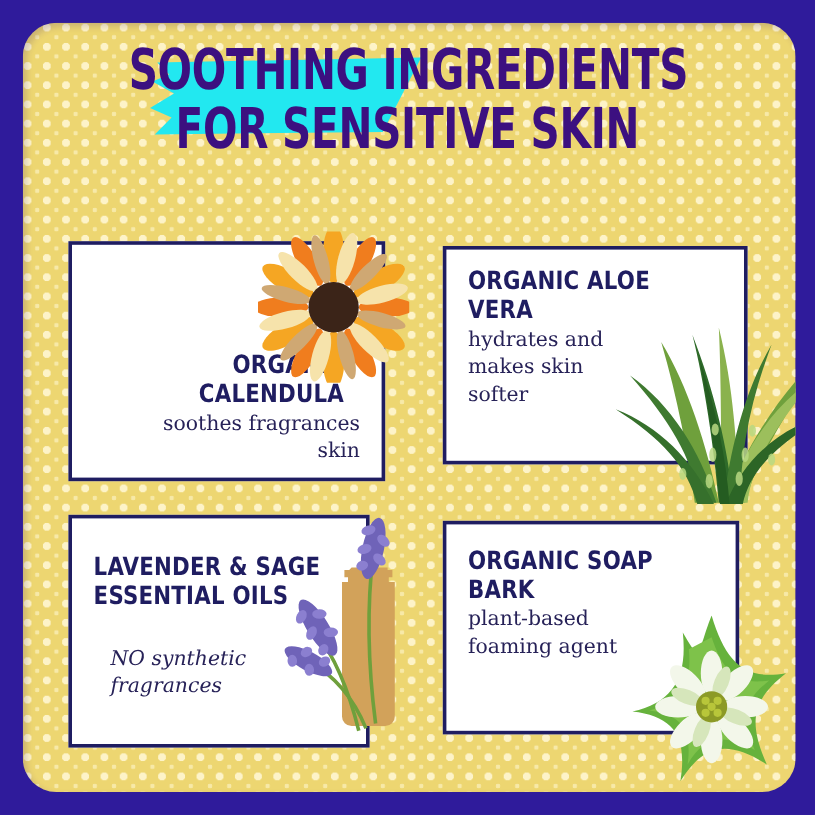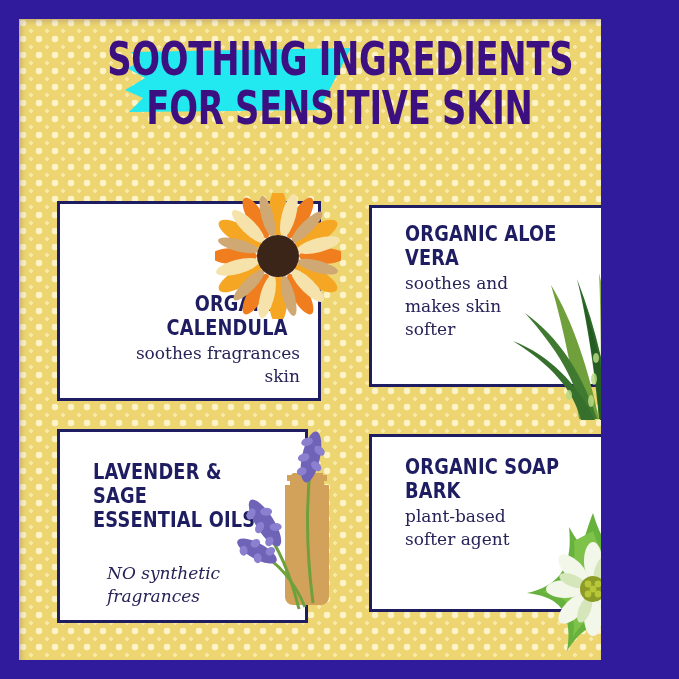--- a/index.html
+++ b/index.html
@@ -17,29 +17,30 @@
     position: relative;
     width: 679px; height: 679px;
     background: #2f1b9b;
     box-sizing: border-box;
   }
 
   
   #dot-panel {
     position: absolute;
     left: 19px; top: 19px;
-    width: 582px; height: 641px;
+    width: 644px; height: 641px;
     background-color: #edd671;
     background-image:
       radial-gradient(circle at 4px 4px, #fdf3c8 3.1px, rgba(253,243,200,0) 3.6px),
       radial-gradient(circle at 12px 12px, #f7e9a8 1.7px, rgba(247,233,168,0) 2.1px);
     background-size: 16px 16px, 16px 16px;
     background-position: 0 0, 0 0;
     box-shadow: inset 3px 3px 5px rgba(60,40,120,0.20);
     overflow: hidden;
+    border-radius: 28px;
   }
 
   
   #title-block {
     position: absolute;
     left: 0; top: 14px;
     width: 641px;
     text-align: center;
     z-index: 6;
   }
@@ -73,21 +74,21 @@
     box-sizing: border-box;
     z-index: 3;
   }
   #card-calendula { left: 38px;  top: 182px; width: 264px; height: 200px; text-align: right; }
   #card-aloe      { left: 350px; top: 186px; width: 254px; height: 182px; }
   #card-lavender  { left: 38px;  top: 410px; width: 251px; height: 194px; }
   #card-soapbark  { left: 350px; top: 415px; width: 247px; height: 178px; }
 
   .card-inner {
     position: absolute;
-    left: 15px; right: 0;
+    left: 0; right: 0;
     padding: 0 18px;
     box-sizing: border-box;
   }
   #card-calendula .card-inner { top: 88px; }
   #card-aloe      .card-inner { top: 14px; }
   #card-lavender  .card-inner { top: 28px; }
   #card-soapbark  .card-inner { top: 18px; }
 
   .card-heading {
     color: #1f1d61;
@@ -143,40 +144,40 @@
       <div class="card-inner">
         <p class="card-heading">ORGANIC CALENDULA</p>
         <p class="card-body">soothes fragrances
 skin</p>
       </div>
     </div>
 
     <div class="card" id="card-aloe">
       <div class="card-inner">
         <p class="card-heading">ORGANIC ALOE VERA</p>
-        <p class="card-body">soothes and
+        <p class="card-body">hydrates and
 makes skin
 softer</p>
       </div>
     </div>
 
     <div class="card" id="card-lavender">
       <div class="card-inner">
         <p class="card-heading">LAVENDER &amp; SAGE
 ESSENTIAL OILS</p>
         <p class="card-body">NO synthetic
 fragrances</p>
       </div>
     </div>
 
     <div class="card" id="card-soapbark">
       <div class="card-inner">
         <p class="card-heading">ORGANIC SOAP BARK</p>
         <p class="card-body">plant-based
-softer agent</p>
+foaming agent</p>
       </div>
     </div>
 
     <svg class="art" id="art-sunflower" viewBox="0 0 126 126">
       <g transform="translate(63,63)">
         <g fill="#f5a623">
           <ellipse cx="0" cy="-44" rx="9" ry="24"></ellipse>
           <ellipse cx="0" cy="-44" rx="9" ry="24" transform="rotate(60)"></ellipse>
           <ellipse cx="0" cy="-44" rx="9" ry="24" transform="rotate(120)"></ellipse>
           <ellipse cx="0" cy="-44" rx="9" ry="24" transform="rotate(180)"></ellipse>

